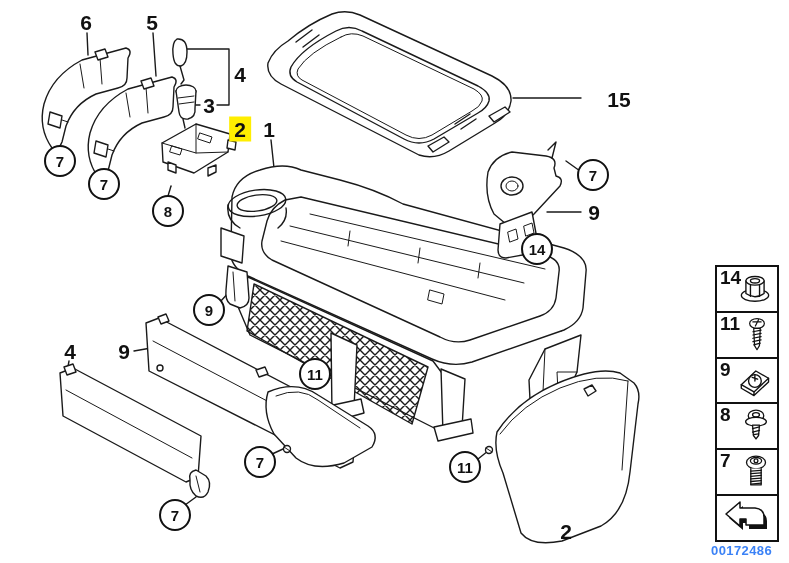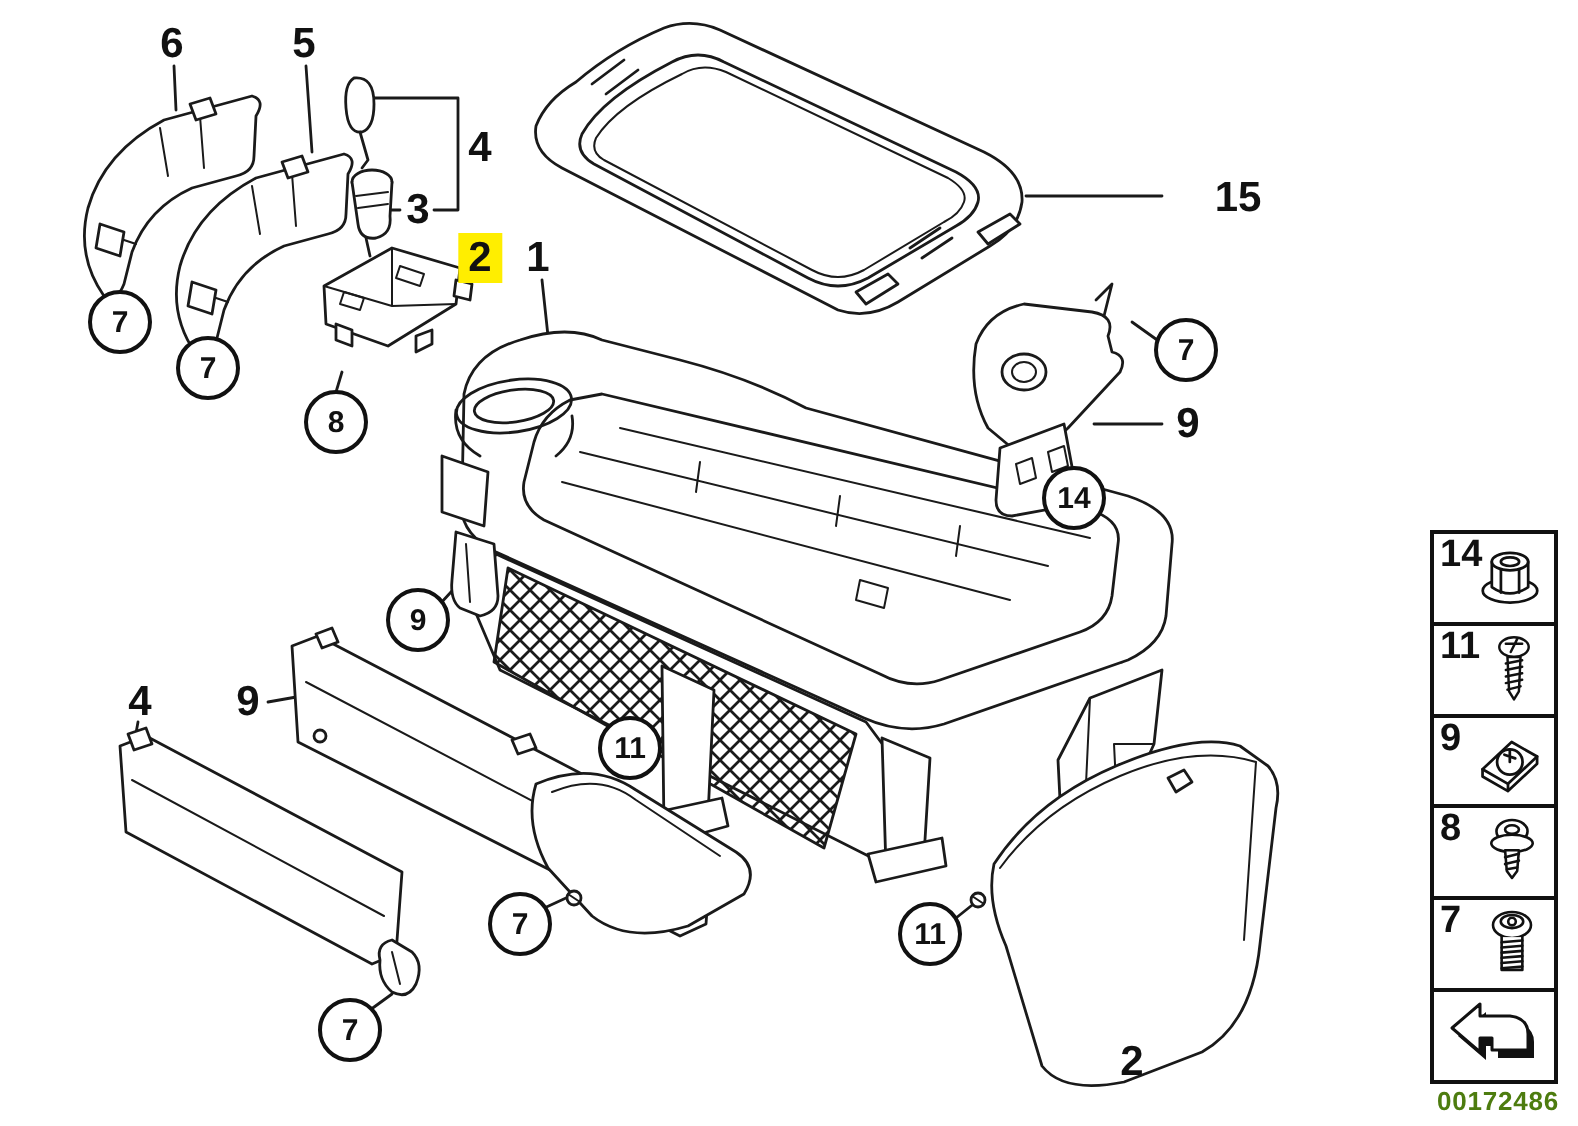--- a/index.html
+++ b/index.html
@@ -21,22 +21,22 @@
   .legend{position:absolute;left:715px;top:265px;width:64px;height:277px;
           border:2px solid #111;display:flex;flex-direction:column;background:#fff;box-sizing:border-box;}
   .lg-row{flex:1;border-top:2px solid #111;position:relative;cursor:pointer;}
   .lg-row:first-child{border-top:none;}
   .lg-num{position:absolute;left:3px;top:0;font-weight:bold;font-size:19px;color:#111;}
   .lg-ic{position:absolute;right:2px;top:50%;transform:translateY(-50%);}
   .lg-ic path,.lg-ic ellipse,.lg-ic circle,.lg-ic line{fill:none;stroke:#111;
       stroke-width:1.5;stroke-linejoin:round;stroke-linecap:round;}
   .lg-ic .k{fill:#111;stroke:none;}
   .lg-ic .wh{fill:#fff;}
-  .part-id{position:absolute;left:711px;top:543px;width:76px;text-align:center;
-           font-size:13px;font-weight:bold;color:#4d7c0f;letter-spacing:.4px;}
+  .part-id{position:absolute;left:711px;top:543px;width:76px;text-align:left;
+           font-size:13px;font-weight:bold;color:#3b82f6;letter-spacing:.4px;}
 </style>
 </head>
 <body>
 
 <div class="canvas">
 
   <svg class="art" width="789" height="563" viewBox="0 0 789 563">
     <defs>
       <pattern id="netpat" patternUnits="userSpaceOnUse" width="10" height="10">
         <path d="M0,10 L10,0 M0,0 L10,10" stroke="#2a2a2a" stroke-width="0.8" fill="none"></path>

